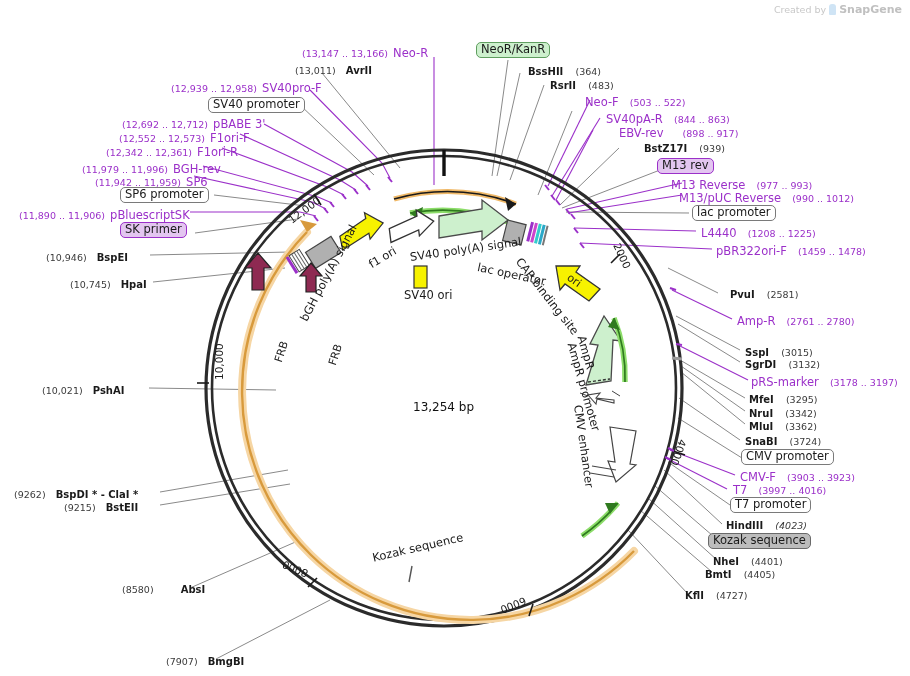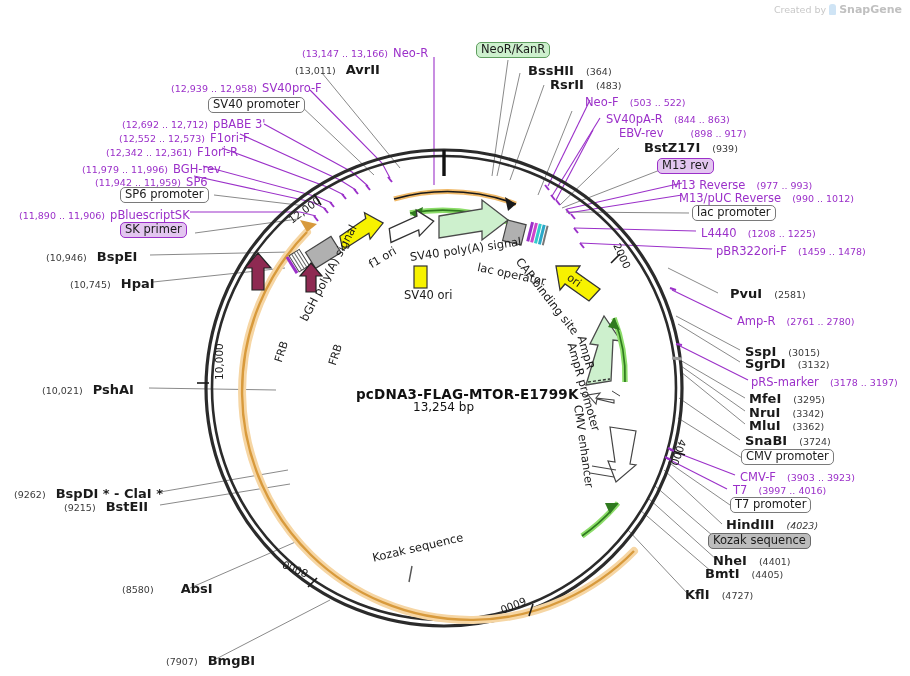--- a/index.html
+++ b/index.html
@@ -15,21 +15,21 @@
   #map-root {
     position: absolute;
     left: 0; top: 0;
     width: 910px; height: 676px;
   }
   svg.mapsvg { position: absolute; left:0; top:0; }
 
   
   .lbl { position: absolute; white-space: nowrap; line-height: 1; }
 
-  .enz-name   { font-weight: bold; font-size: 13px; color: #1a1a1a; }
+  .enz-name   { font-weight: bold; font-size: 10px; color: #1a1a1a; }
   .enz-pos    { font-size: 9.5px; color: #3a3a3a; }
   .prim-name  { font-size: 11.5px; color: #9b30c9; }
   .prim-pos   { font-size: 9.5px; color: #9b30c9; }
 
   .boxlbl {
     position:absolute; white-space:nowrap;
     font-size: 11.5px; color:#1a1a1a;
     border:1px solid #7a7a7a; border-radius:5px;
     padding:0px 4px 1px 4px; background:#ffffff;
     line-height:13px;
@@ -255,21 +255,20 @@
     </g>
     <g>
       <polygon points="306,292 306,276 300,276 311,263 322,276 316,276 316,292" fill="#8e2a52" stroke="#222" stroke-width="1.2"></polygon>
     </g>
 
     <g stroke="#9a9a9a" stroke-width="3">
       <line x1="672" y1="358" x2="682" y2="359"></line>
     </g>
   </svg>
 
-  <div class="ctr-title" style="left:356px; top:386px;">pcDNA3-FLAG-MTOR-E1799K</div>
   <div class="ctr-sub" style="left:413px; top:400px;">13,254 bp</div>
 
   <div class="tick" style="left:622px; top:241px; transform:rotate(65deg);">2000</div>
   <div class="tick" style="left:689px; top:442px; transform:rotate(110deg);">4000</div>
   <div class="tick" style="left:528px; top:606px; transform:rotate(158deg);">6000</div>
   <div class="tick" style="left:305px; top:580px; transform:rotate(-157deg);">8000</div>
   <div class="tick" style="left:213px; top:380px; transform:rotate(-90deg);">10,000</div>
   <div class="tick" style="left:286px; top:216px; transform:rotate(-37deg);">12,000</div>
 
   <div class="feat" style="left:297px; top:317px; transform:rotate(-62deg);">bGH poly(A) signal</div>
@@ -332,21 +331,21 @@
   <div class="lbl" style="left:585px; top:93px;">
     <span class="prim-name">Neo-F</span>
     <span class="prim-pos" style="margin-left:6px;">(503 .. 522)</span>
   </div>
   <div class="lbl" style="left:606px; top:110px;">
     <span class="prim-name">SV40pA-R</span>
     <span class="prim-pos" style="margin-left:6px;">(844 .. 863)</span>
   </div>
   <div class="lbl" style="left:619px; top:124px;">
     <span class="prim-name">EBV-rev</span>
-    <span class="prim-pos" style="margin-left:22px;">(898 .. 917)</span>
+    <span class="prim-pos" style="margin-left:14px;">(898 .. 917)</span>
   </div>
   <div class="lbl" style="left:671px; top:176px;">
     <span class="prim-name">M13 Reverse</span>
     <span class="prim-pos" style="margin-left:6px;">(977 .. 993)</span>
   </div>
   <div class="lbl" style="left:679px; top:189px;">
     <span class="prim-name">M13/pUC Reverse</span>
     <span class="prim-pos" style="margin-left:6px;">(990 .. 1012)</span>
   </div>
   <div class="lbl" style="left:701px; top:224px;">

